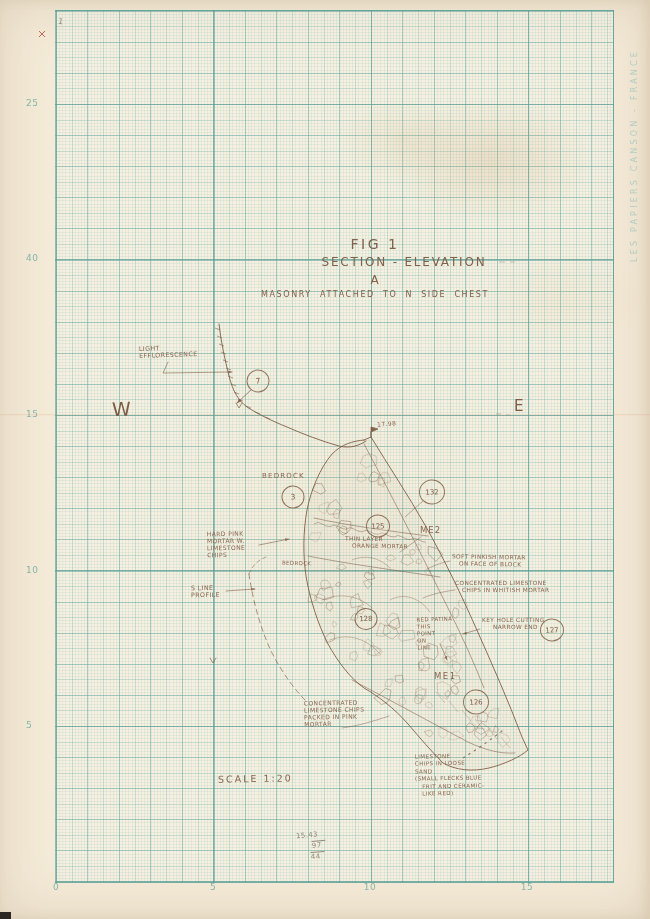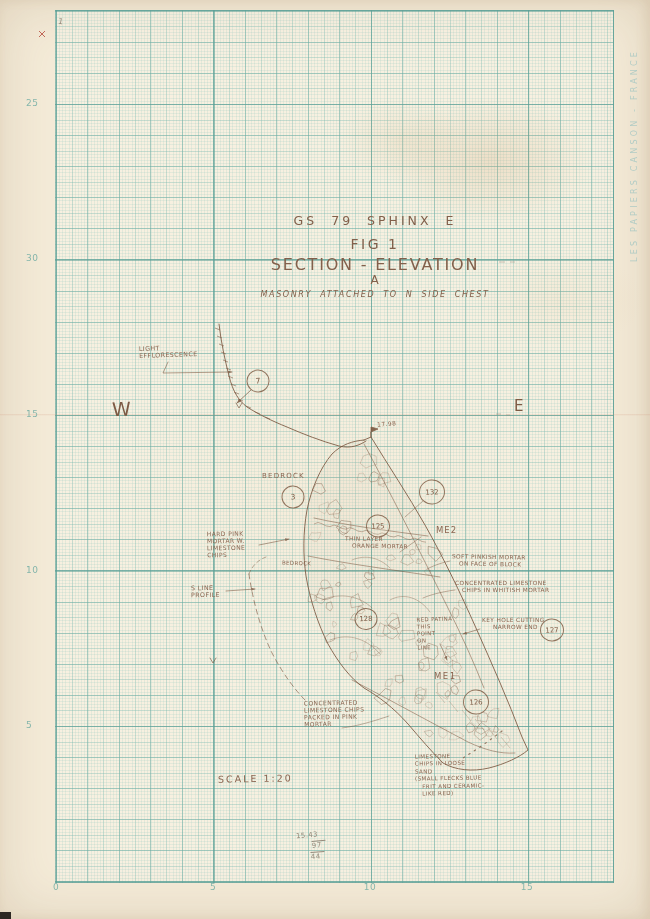--- a/index.html
+++ b/index.html
@@ -31,40 +31,40 @@
   .axisnum{position:absolute;color:#7fb3a9;font-size:9px;letter-spacing:.5px;opacity:.95;}
   .axisnum.left{width:20px;text-align:left;transform:translateY(-50%);}
   .axisnum.bottom{transform:translateX(-50%);}
   .brand{position:absolute;left:630px;top:262px;width:246px;transform:rotate(-90deg);
     transform-origin:0 0;color:#b2ccc5;font-size:8px;letter-spacing:3.2px;white-space:nowrap;}
   svg.art{position:absolute;inset:0;pointer-events:none;}
   .hand{position:absolute;color:#8a6550;letter-spacing:.4px;line-height:1.18;white-space:nowrap;}
   .title-line{position:absolute;left:375px;transform:translateX(-50%);color:#82604b;}
   .t1{top:213px;font-size:12.5px;letter-spacing:3px;word-spacing:7px;}
   .t2{top:236px;font-size:14px;letter-spacing:2.5px;}
-  .t3{top:255px;font-size:16px;letter-spacing:1.8px;}
+  .t3{top:255px;font-size:12px;letter-spacing:1.8px;margin-left:29px;}
   .t4{top:273px;font-size:12px;letter-spacing:1px;}
-  .t5{top:290px;font-size:8px;letter-spacing:1.6px;word-spacing:4px;font-style:italic;}
+  .t5{top:290px;font-size:8px;letter-spacing:1.6px;word-spacing:4px;}
   .circle-num{position:absolute;transform:translate(-50%,-50%) rotate(-3deg);
     border:1px solid rgba(122,87,64,.8);border-radius:50%;color:#7d5a44;
     display:flex;align-items:center;justify-content:center;background:rgba(244,235,216,.2);}
   .pencil{color:#958a7b;}
   .ind1{padding-left:7px;}  .ind2{padding-left:11px;}
 </style>
 </head>
 <body>
 
 <div class="sheet">
 
   <div class="grid"></div>
   <div class="stains"></div>
   <div class="crease"></div>
 
   <div class="axisnum left" style="left:26px;top:103px;">25</div>
-  <div class="axisnum left" style="left:26px;top:258px;">30</div>
+  <div class="axisnum left" style="left:26px;top:258px;">40</div>
   <div class="axisnum left" style="left:26px;top:414px;">15</div>
   <div class="axisnum left" style="left:26px;top:570px;">10</div>
   <div class="axisnum left" style="left:26px;top:725px;">5</div>
   <div class="axisnum bottom" style="left:56px;top:882px;">0</div>
   <div class="axisnum bottom" style="left:213px;top:882px;">5</div>
   <div class="axisnum bottom" style="left:370px;top:882px;">10</div>
   <div class="axisnum bottom" style="left:527px;top:882px;">15</div>
 
   <div class="brand">LES PAPIERS CANSON - FRANCE</div>
 
@@ -200,40 +200,39 @@
         <path d="M384.4,482.2L383.7,487.0L378.4,484.2L377.7,481.6L379.6,478.4L384.8,478.5Z" fill="none" stroke="#7a5740" stroke-width="0.55" opacity="0.3981300115585327"></path>
         <path d="M366.6,479.0L361.3,482.0L357.0,480.0L358.9,473.5L363.3,473.1Z" fill="none" stroke="#7a5740" stroke-width="0.55" opacity="0.3611238822340965"></path>
         <path d="M390.9,481.6L385.9,482.7L378.7,485.3L379.2,476.7L382.4,472.7L388.2,473.0Z" fill="none" stroke="#7a5740" stroke-width="0.55" opacity="0.4435725331306457"></path>
         <path d="M378.3,478.1L376.6,481.0L370.7,482.0L368.7,479.0L371.5,473.1L374.0,471.6L379.3,474.6Z" fill="none" stroke="#7a5740" stroke-width="0.55" opacity="0.6970722913742066"></path>
         <path d="M215,328L220,330M217,336L222,338M219,344L224,346M221,352L226,354M223,360L228,362M226,368L231,370M228,376L233,378M231,384L236,386M234,392L239,394M238,399L243,401M246,406L251,408M255,412L260,414M265,417L270,419" fill="none" stroke="#7a5740" stroke-width="0.7" opacity="0.8"></path>
         <path d="M314,524q4,-3 8,-0.2 q4,2.8 8,2.8q4,-3 8,-0.2 q4,2.8 8,2.8q4,-3 8,-0.2 q4,2.8 8,2.8q4,-3 8,-0.2 q4,2.8 8,2.8q4,-3 8,-0.2 q4,2.8 8,2.8q4,-3 8,-0.2 q4,2.8 8,2.8q4,-3 8,-0.2 q4,2.8 8,2.8" fill="none" stroke="#7a5740" stroke-width="0.6" opacity="0.7"></path>
         <path d="M436,692l9,11M449,701l9,11M462,710l9,11M475,719l9,11M488,728l9,11M501,737l9,11" fill="none" stroke="#7a5740" stroke-width="0.5" opacity="0.5"></path>
       </g>
   </svg>
 
-  <div class="title-line t1">GS 79  SPHINX  E</div>
   <div class="title-line t2">FIG 1</div>
   <div class="title-line t3">SECTION - ELEVATION</div>
   <div class="title-line t4">A</div>
   <div class="title-line t5">MASONRY  ATTACHED  TO  N  SIDE  CHEST</div>
 
   <div class="hand" style="left:112px;top:398px;font-size:19px;transform:rotate(-2deg);color:#7d5a44;">W</div>
   <div class="hand" style="left:514px;top:398px;font-size:15px;color:#7d5a44;">E</div>
 
   <div class="hand" style="left:139px;top:344px;font-size:6.3px;transform:rotate(-2deg);">
     <div>LIGHT</div>
     <div>EFFLORESCENCE</div>
   </div>
   <div class="hand" style="left:377px;top:420px;font-size:6px;transform:rotate(-5deg);">17.98</div>
   <div class="hand" style="left:262px;top:472px;font-size:7px;letter-spacing:1.2px;">BEDROCK</div>
   <div class="hand" style="left:345px;top:536px;font-size:5.8px;transform:rotate(1deg);">
     <div>THIN LAYER</div>
     <div class="ind1">ORANGE MORTAR</div>
   </div>
-  <div class="hand" style="left:436px;top:525px;font-size:8.5px;letter-spacing:1px;text-align:right;">ME2</div>
+  <div class="hand" style="left:420px;top:525px;font-size:8.5px;letter-spacing:1px;text-align:right;">ME2</div>
   <div class="hand" style="left:207px;top:530px;font-size:6px;transform:rotate(-1deg);">
     <div>HARD PINK</div>
     <div>MORTAR W.</div>
     <div>LIMESTONE</div>
     <div>CHIPS</div>
   </div>
   <div class="hand" style="left:282px;top:560px;font-size:5.4px;transform:rotate(2deg);">BEDROCK</div>
   <div class="hand" style="left:191px;top:584px;font-size:6.3px;transform:rotate(-1deg);">
     <div>S LINE</div>
     <div>PROFILE</div>

